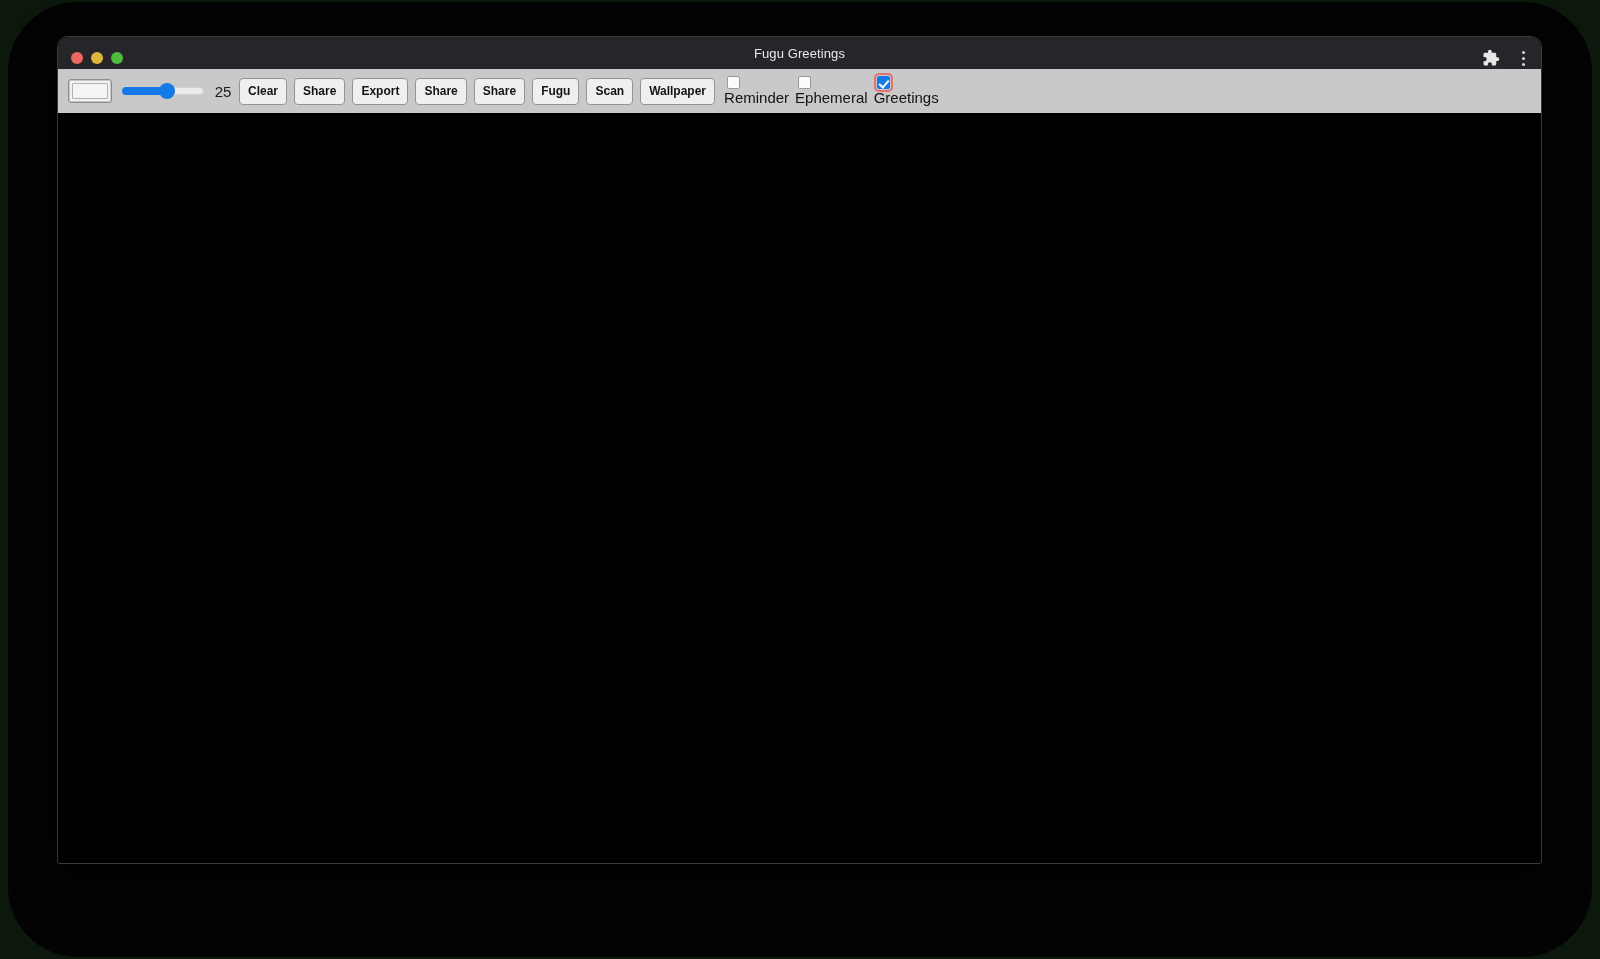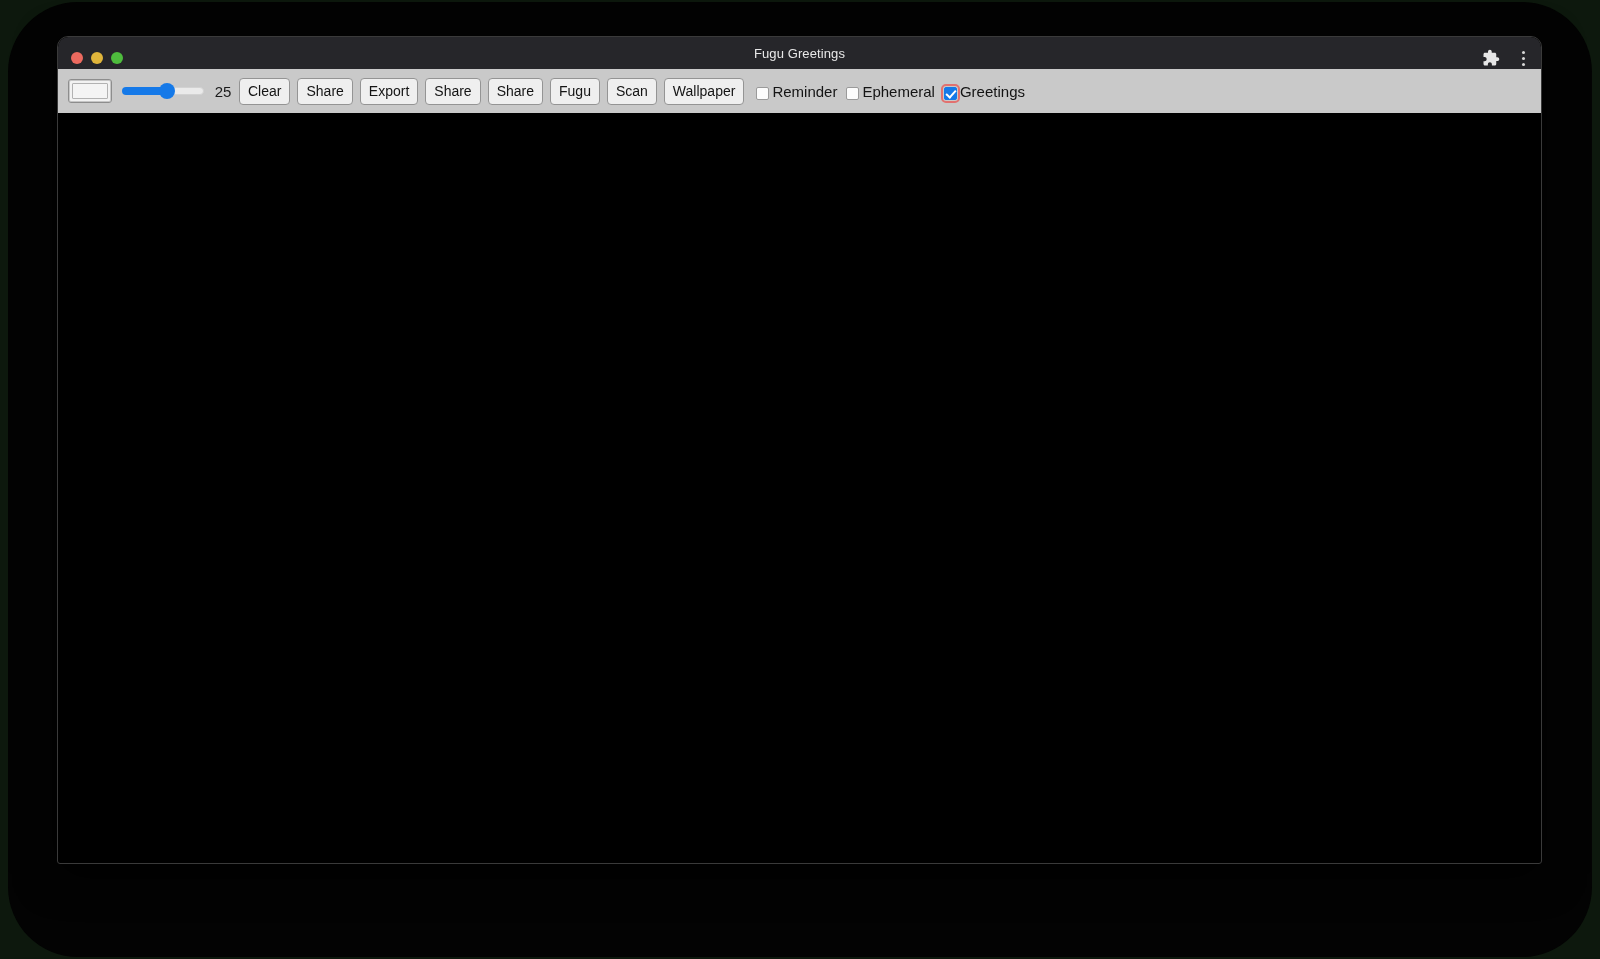--- a/index.html
+++ b/index.html
@@ -176,36 +176,38 @@
     font-size: 15px;
     color: #1a1a1a;
     margin-right: 6px;
     min-width: 20px;
     text-align: center;
     user-select: none;
   }
 
   .tb-button {
     font-family: "Liberation Sans", sans-serif;
-    font-size: 14px;
+    font-size: 12px;
     color: #141414;
     background: #efefef;
     border: 1px solid #949494;
     border-radius: 4px;
     padding: 3px 8px 4px 8px;
     margin-right: 7px;
     line-height: 18px;
     cursor: default;
     white-space: nowrap;
+    font-weight: bold;
   }
 
   .tb-check-group {
     display: flex;
-    align-items: flex-end;
+    align-items: flex-start;
     margin-left: 2px;
+    flex-direction: column;
   }
   .tb-check-group .cb-label {
     font-size: 15px;
     color: #141414;
     user-select: none;
     padding-right: 4px;
   }
   .cb-box {
     width: 13px;
     height: 13px;

